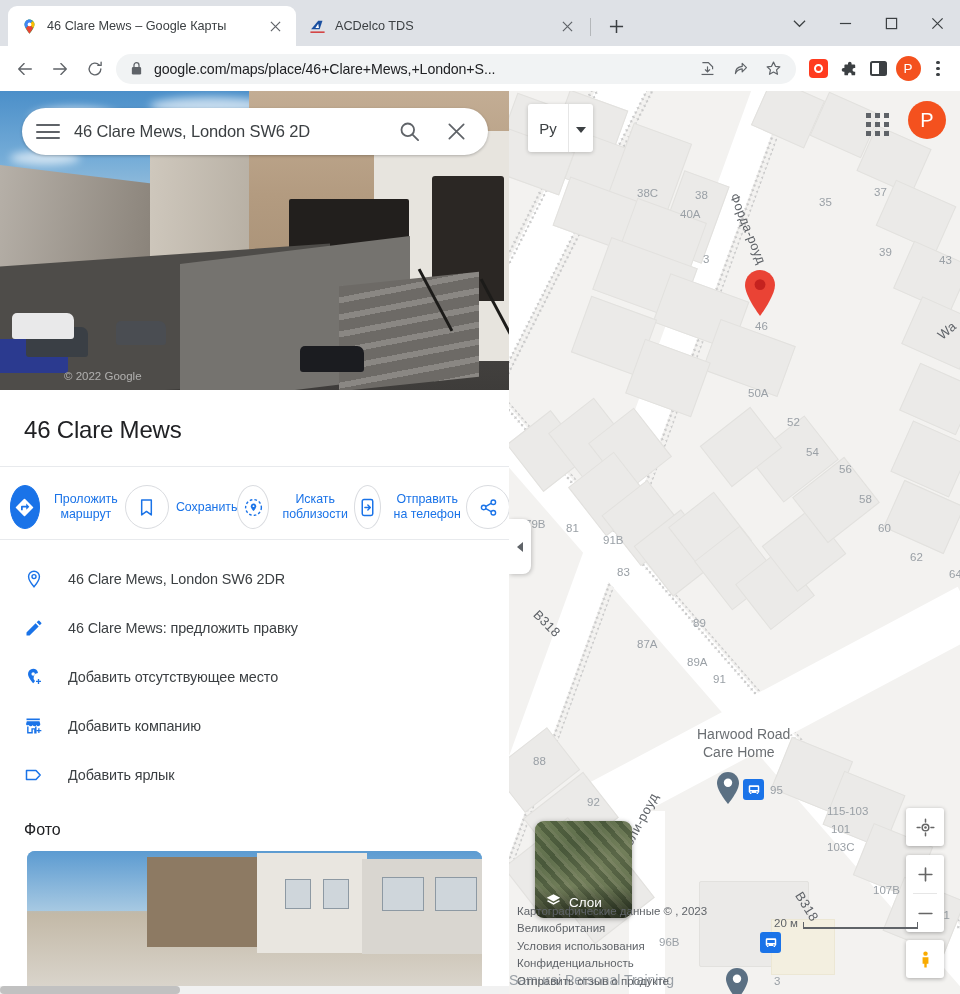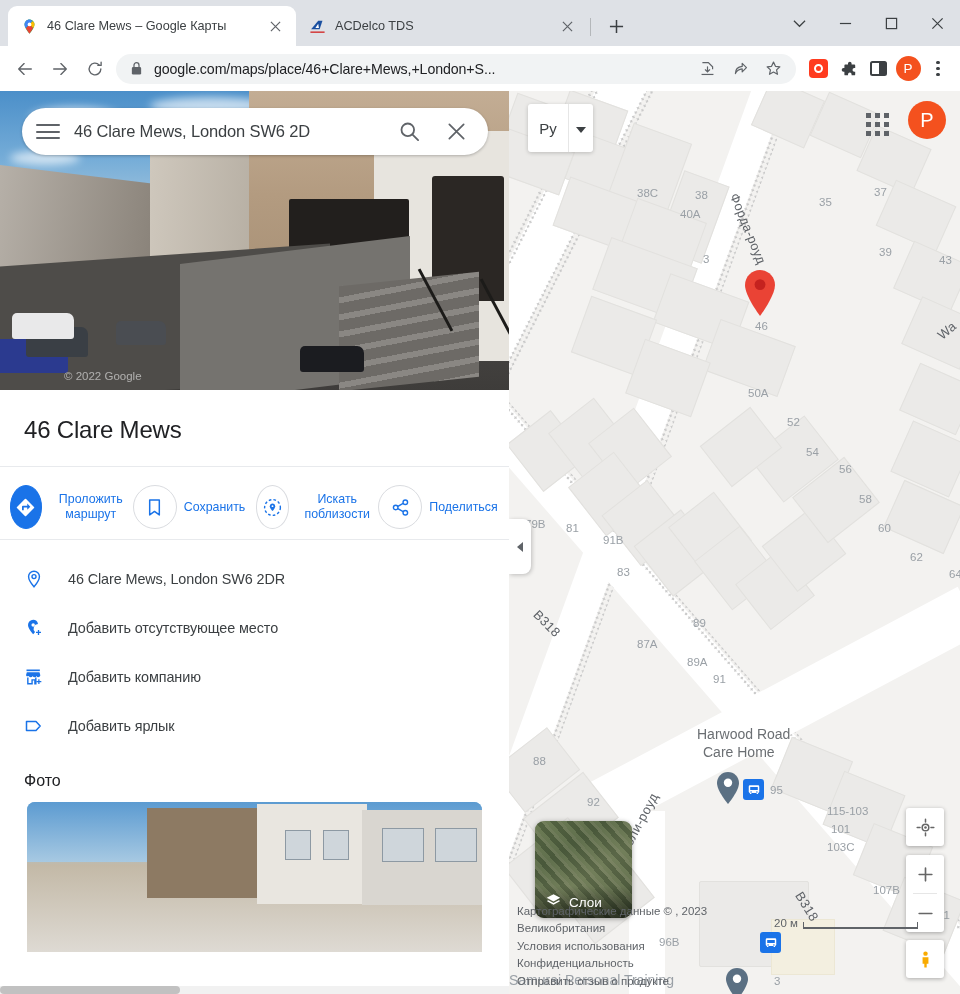--- a/index.html
+++ b/index.html
@@ -458,20 +458,29 @@
                 <circle cx="12" cy="12" r="9" stroke="currentColor" stroke-width="1.6" fill="none" stroke-dasharray="3 2.4"></circle>
                 <path d="M12 7.4c1.7 0 3.1 1.4 3.1 3.1 0 2.3-3.1 5.6-3.1 5.6s-3.1-3.3-3.1-5.6c0-1.7 1.4-3.1 3.1-3.1z" fill="currentColor"></path>
                 <circle cx="12" cy="10.5" r="1.05" fill="#fff"></circle>
               </svg>
           </span>
           <span class="action-label">Искать поблизости</span>
         </div>
         <div class="action">
           <span class="action-circle">
             <svg viewBox="0 0 24 24">
+                <rect x="6" y="2.8" width="12" height="18.4" rx="2" stroke="currentColor" stroke-width="1.7" fill="none"></rect>
+                <path d="M9 12h6M12.4 9.2L15.2 12l-2.8 2.8" stroke="currentColor" stroke-width="1.6" fill="none" stroke-linecap="round" stroke-linejoin="round"></path>
+              </svg>
+          </span>
+          <span class="action-label">Отправить на телефон</span>
+        </div>
+        <div class="action">
+          <span class="action-circle">
+            <svg viewBox="0 0 24 24">
                 <circle cx="17.5" cy="6" r="2.6" stroke="currentColor" stroke-width="1.6" fill="none"></circle>
                 <circle cx="17.5" cy="18" r="2.6" stroke="currentColor" stroke-width="1.6" fill="none"></circle>
                 <circle cx="6.5" cy="12" r="2.6" stroke="currentColor" stroke-width="1.6" fill="none"></circle>
                 <path d="M9 10.7l6-3.4M9 13.3l6 3.4" stroke="currentColor" stroke-width="1.6"></path>
               </svg>
           </span>
           <span class="action-label">Поделиться</span>
         </div>
       </div>
 
@@ -483,20 +492,28 @@
           <span class="info-icon">
             <svg viewBox="0 0 24 24">
                 <path d="M12 2.6c-3.6 0-6.5 2.9-6.5 6.5 0 4.9 6.5 12.3 6.5 12.3s6.5-7.4 6.5-12.3c0-3.6-2.9-6.5-6.5-6.5z" stroke="currentColor" stroke-width="1.7" fill="none"></path>
                 <circle cx="12" cy="9.1" r="2.4" stroke="currentColor" stroke-width="1.7" fill="none"></circle>
               </svg>
           </span>
           <span class="info-text">46 Clare Mews, London SW6 2DR</span>
         </div>
 
 
+        <div class="info-row">
+          <span class="info-icon">
+            <svg viewBox="0 0 24 24" fill="currentColor">
+                <path d="M3 17.3V21h3.7L17.6 10.1l-3.7-3.7L3 17.3zM20.7 7a1 1 0 0 0 0-1.4l-2.3-2.3a1 1 0 0 0-1.4 0l-1.8 1.8 3.7 3.7L20.7 7z"></path>
+              </svg>
+          </span>
+          <span class="info-text">46 Clare Mews: предложить правку</span>
+        </div>
 
         <div class="info-row">
           <span class="info-icon">
             <svg viewBox="0 0 24 24" fill="currentColor">
                 <path d="M11 2.2a6.2 6.2 0 0 0-6.2 6.2c0 4.3 6.2 11 6.2 11s1-1.1 2.2-2.7a5.6 5.6 0 0 1 3.6-9.6A6.2 6.2 0 0 0 11 2.2z"></path>
                 <circle cx="11" cy="8.3" r="2.1" fill="#fff"></circle>
                 <path d="M18.2 14.3v2.2h2.2v1.6h-2.2v2.2h-1.6v-2.2h-2.2v-1.6h2.2v-2.2z"></path>
               </svg>
           </span>
           <span class="info-text">Добавить отсутствующее место</span>

